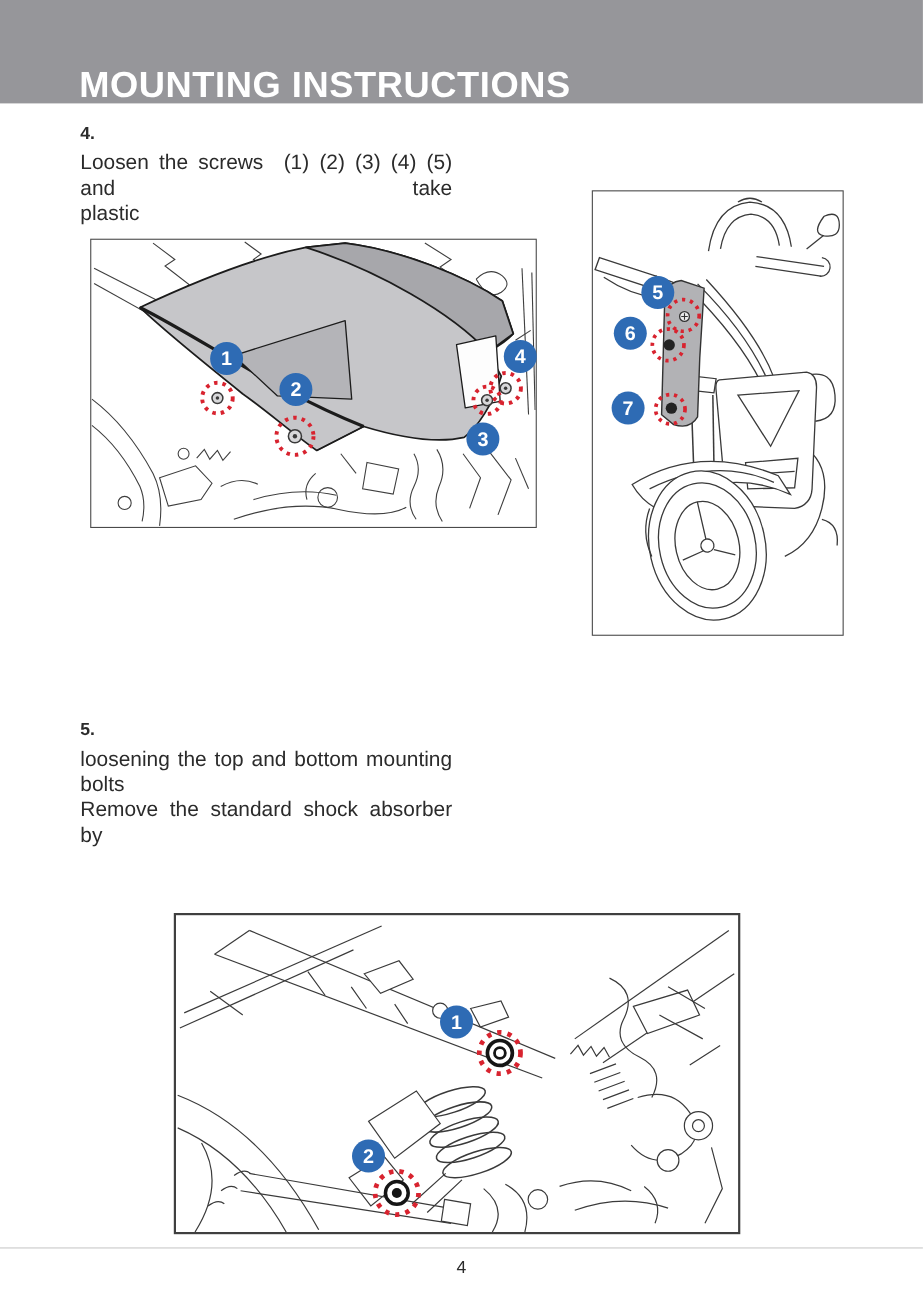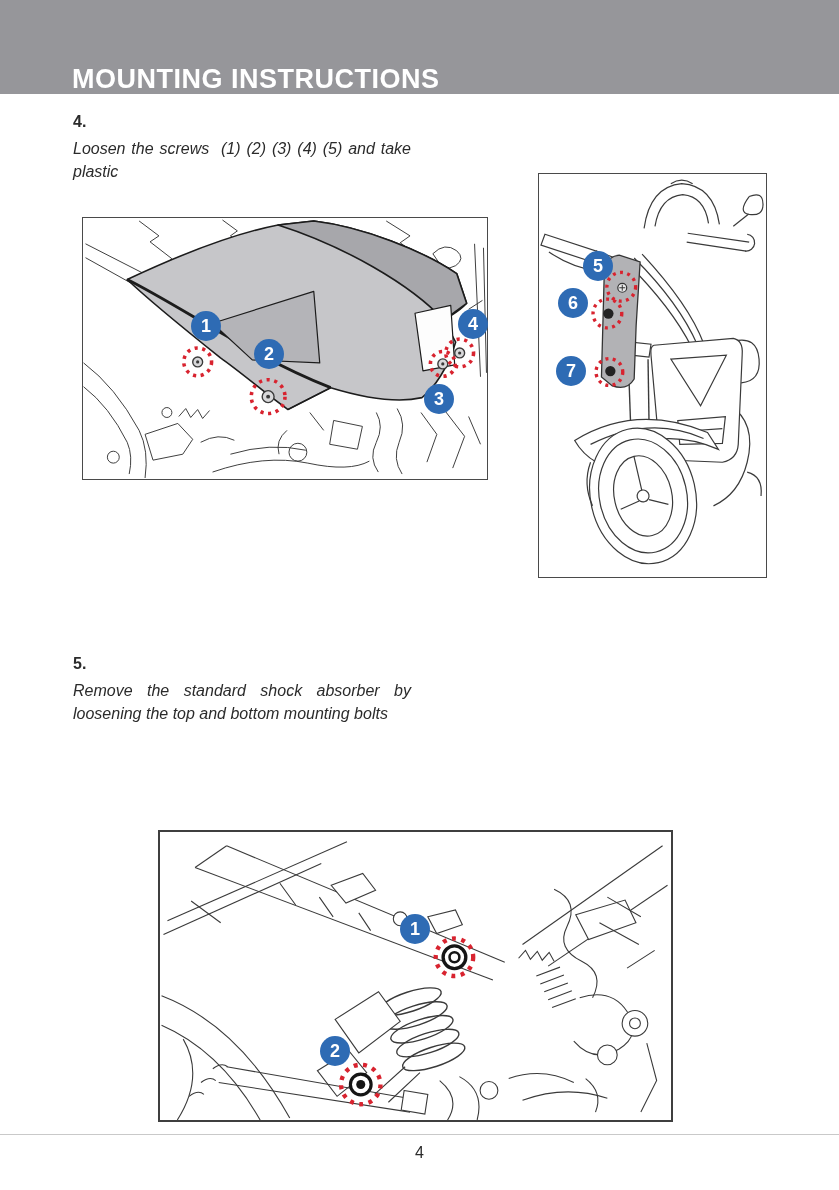--- a/index.html
+++ b/index.html
@@ -1,28 +1,28 @@
 <!DOCTYPE html>
 <html><head>
 <meta charset="utf-8">
 <style>
   * { margin:0; padding:0; box-sizing:border-box; }
   html,body { background:#ffffff; }
   body { width:839px; height:1190px; font-family:"Liberation Sans", sans-serif; }
   .page { position:relative; width:839px; height:1190px; background:#fff; overflow:hidden; }
 
   .topbar { position:absolute; left:0; top:0; width:839px; height:94px; background:#96969a; }
-  .title  { position:absolute; left:72px; bottom:1px; font-size:27px; font-weight:bold;
+  .title  { position:absolute; left:72px; bottom:1px; font-size:33px; font-weight:bold;
             color:#ffffff; letter-spacing:.5px; line-height:1; white-space:nowrap; }
 
   .step { position:absolute; left:73px; width:338px; color:#2b2b2b; }
   .step-4 { top:114px; }
   .step-5 { top:656px; }
   .step-num { font-size:16px; font-weight:bold; line-height:16px; margin-bottom:7px; }
-  .step-line { font-size:16px; line-height:23px; text-align:justify; text-align-last:justify;font-style:italic; }
+  .step-line { font-size:19px; line-height:23px; text-align:justify; text-align-last:justify; }
   .step-line:last-child { text-align-last:left; }
 
   .fig { position:absolute; background:#fff; }
   .fig svg { display:block; width:100%; height:100%; }
   .fig1 { left:82px;  top:217px; width:406px; height:263px; border:1px solid #4a4a4a; }
   .fig2 { left:538px; top:173px; width:229px; height:405px; border:1px solid #4a4a4a; }
   .fig3 { left:158px; top:830px; width:515px; height:292px; border:2px solid #3f3f3f; }
 
   .callout { position:absolute; width:30px; height:30px; border-radius:50%;
              background:#2e6bb4; color:#fff; font-size:18px; font-weight:bold;
@@ -162,22 +162,22 @@
         <circle cx="71" cy="199" r="13.5"></circle>
       </g>
     </svg>
     <div class="callout" style="left:44px;top:77px">5</div>
     <div class="callout" style="left:19px;top:114px">6</div>
     <div class="callout" style="left:17px;top:182px">7</div>
   </figure>
 
   <section class="step step-5">
     <div class="step-num">5.</div>
+    <div class="step-line">loosening the top and bottom mounting bolts</div>
     <div class="step-line">Remove the standard shock absorber by</div>
-    <div class="step-line">loosening the top and bottom mounting bolts</div>
   </section>
 
   <figure class="fig fig3">
     <svg viewBox="0 0 515 292">
       <g stroke="#3a3a3a" stroke-width="1.1" fill="none">
         <path d="M6,90 L188,10"></path>
           <path d="M2,104 L162,32"></path>
           <path d="M30,70 l30,22"></path>
         <path d="M34,36 L336,150"></path>
           <path d="M66,14 L348,132"></path>

